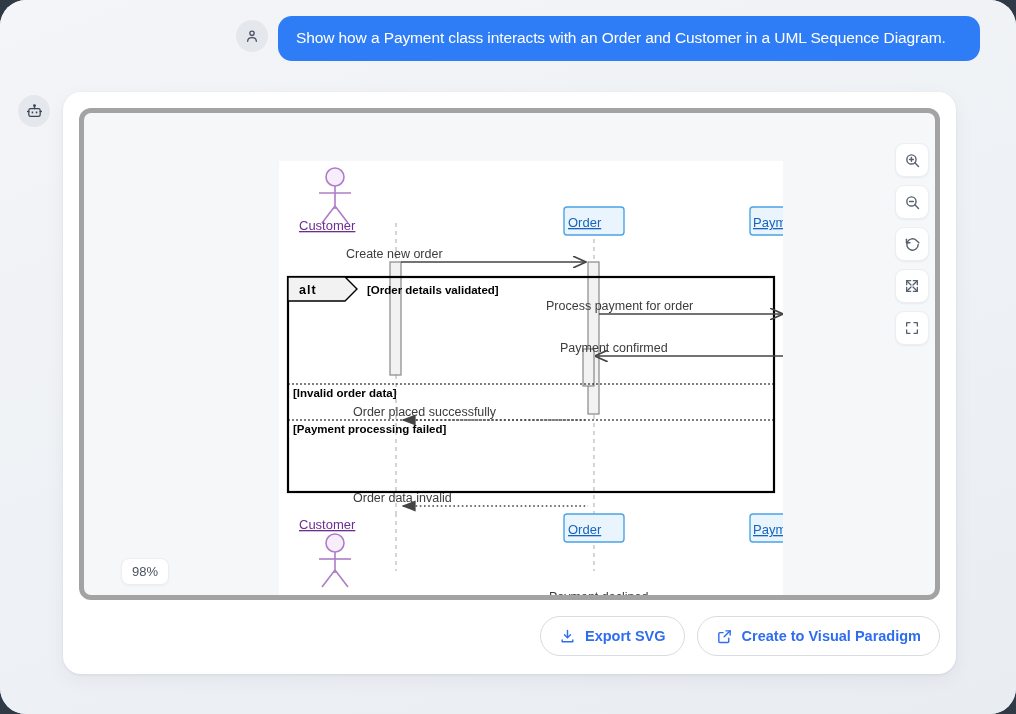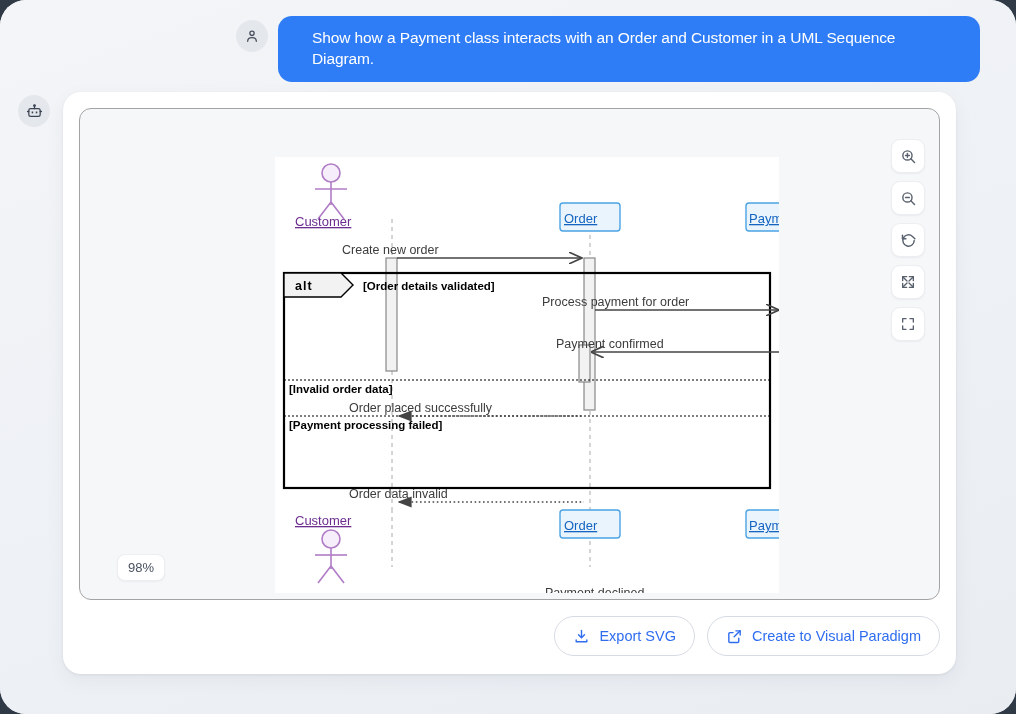--- a/index.html
+++ b/index.html
@@ -37,21 +37,21 @@
     border-radius: 50%;
     background: #e4e7ec;
     display: flex; align-items: center; justify-content: center;
     flex: 0 0 32px;
     margin-top: 4px;
   }
   .user-bubble {
     background: #2f7df6;
     color: #ffffff;
     border-radius: 14px;
-    padding: 12px 34px;
+    padding: 12px 18px;
     font-size: 15.5px;
     line-height: 1.35;
     letter-spacing: -0.1px;
     flex: 1;
   }
 
   
   .bot-avatar {
     position: absolute;
     left: 18px; top: 95px;
@@ -68,21 +68,21 @@
     border-radius: 18px;
     box-shadow: 0 1px 3px rgba(20,30,50,.07), 0 6px 20px rgba(20,30,50,.05);
   }
 
   
   .canvas-wrap {
     position: absolute;
     left: 16px; top: 16px;
     width: 861px; height: 492px;
     background: #f6f7f9;
-    border: 1px solid #a3a3a3;
+    border: 5px solid #a3a3a3;
     border-radius: 12px;
     overflow: hidden;
   }
   .diagram-white {
     position: absolute;
     left: 195px; top: 48px;
     width: 504px; height: 436px;
     background: #ffffff;
   }
   .diagram-svg { position: absolute; left: 195px; top: 48px; }
@@ -128,21 +128,21 @@
   }
   .action-btn {
     display: flex; align-items: center; gap: 9px;
     height: 40px;
     padding: 0 18px;
     background: #ffffff;
     border: 1px solid #d7dce4;
     border-radius: 20px;
     color: #2f6df0;
     font-size: 14.5px;
-    font-weight: 400;
+    font-weight: 700;
     cursor: pointer;
     white-space: nowrap;
   }
 
   
   .lbl-msg { font-family: "Liberation Sans", sans-serif; font-size: 12.5px; fill: #3c3c3c; }
   .lbl-guard { font-family: "Liberation Sans", sans-serif; font-size: 11.5px; font-weight: bold; fill: #000000; }
   .lbl-alt { font-family: "Liberation Sans", sans-serif; font-size: 12.5px; font-weight: bold; fill: #000000; letter-spacing: 1px; }
   .lbl-actor { font-family: "Liberation Sans", sans-serif; font-size: 13px; fill: #6c2d8f; text-decoration: underline; }
   .lbl-obj { font-family: "Liberation Sans", sans-serif; font-size: 13px; fill: #1565c0; text-decoration: underline; }

